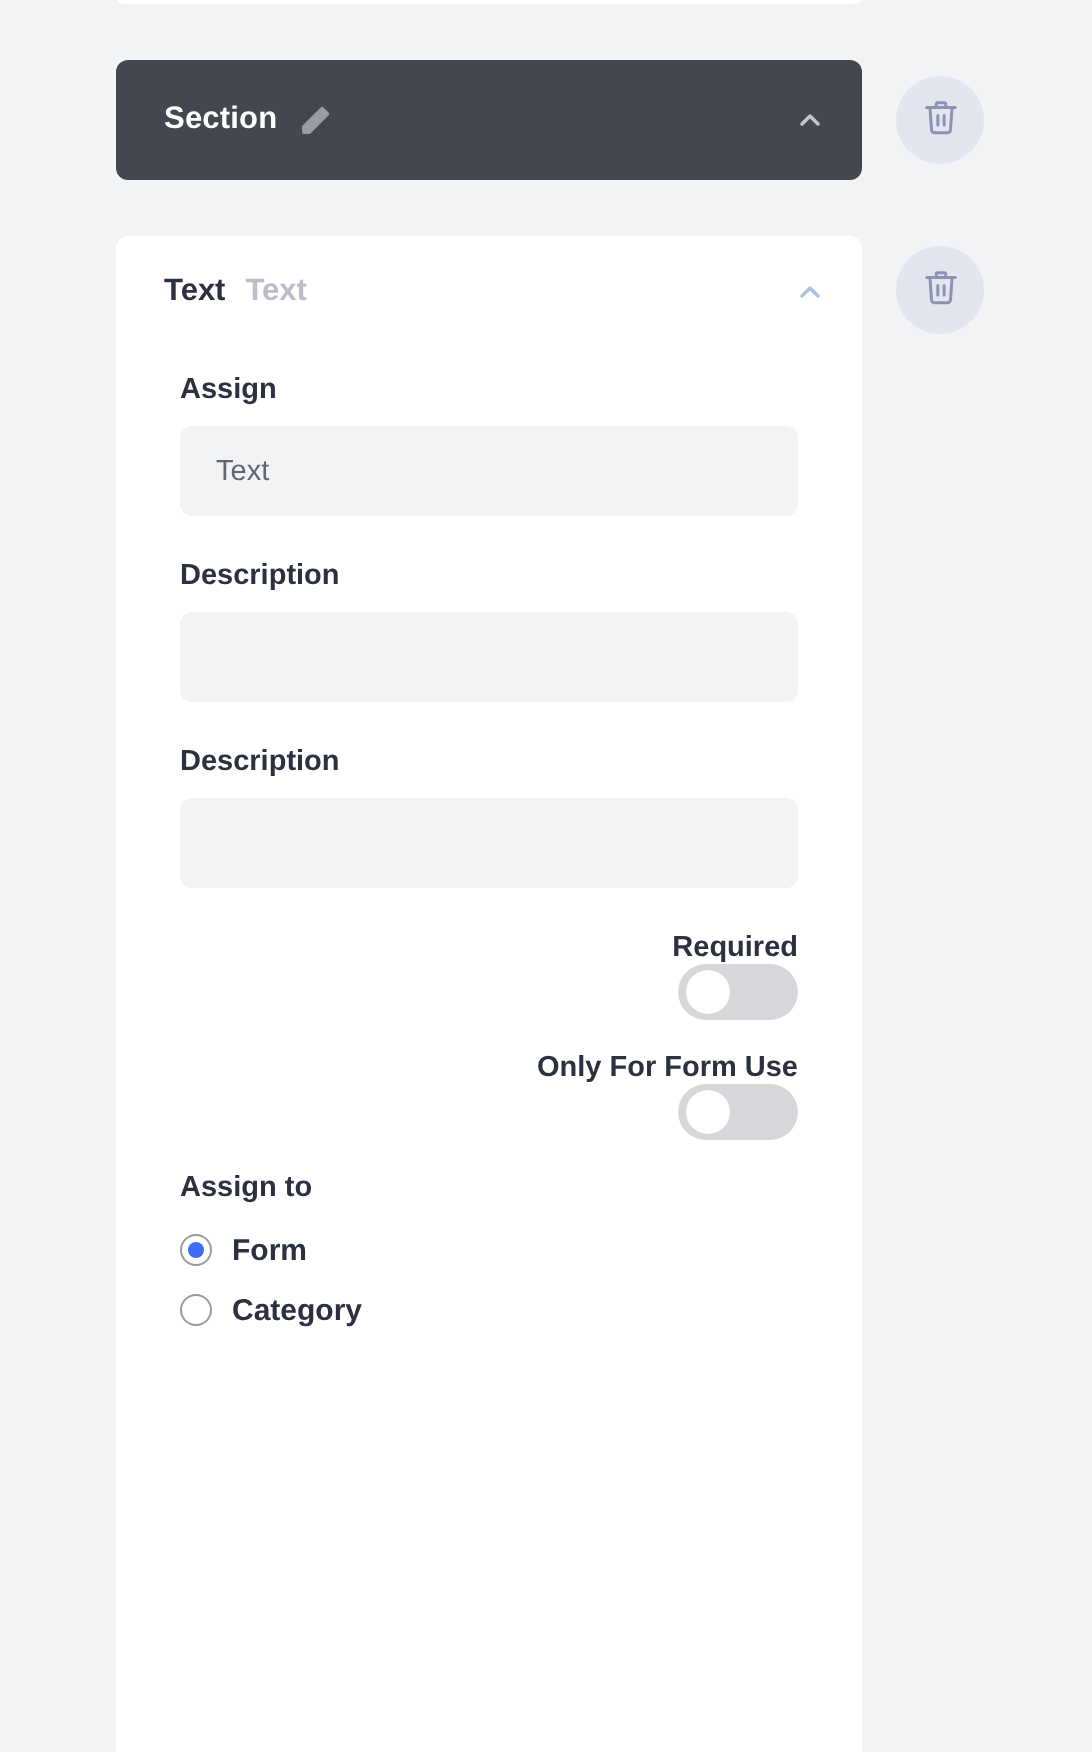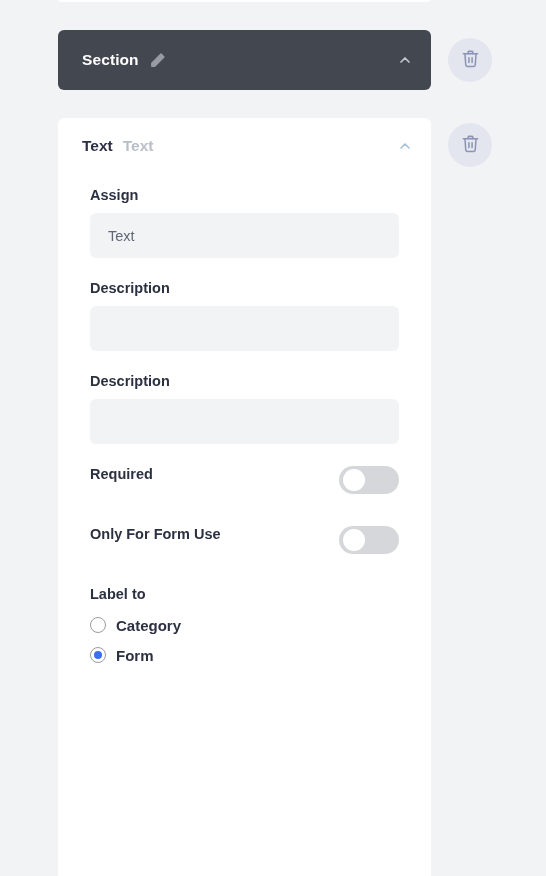--- a/index.html
+++ b/index.html
@@ -143,24 +143,25 @@
     font-family: "Liberation Sans", sans-serif;
     font-size: 14.5px;
     color: #5f6775;
     outline: none;
   }
   .form-input::placeholder { color: #9aa1ad; }
 
   
   .toggle-row {
     display: flex;
-    align-items: flex-start;
+    align-items: flex-end;
     width: 309px;
     height: 36px;
     margin-bottom: 24px;
+    flex-direction: column;
   }
 
   .toggle-label {
     color: #2c3142;
     font-size: 14.5px;
     font-weight: bold;
   }
 
   .toggle {
     margin-left: auto;
@@ -292,30 +293,30 @@
         </div>
       </div>
 
       <div class="toggle-row">
         <span class="toggle-label">Only For Form Use</span>
         <div class="toggle">
           <span class="knob"></span>
         </div>
       </div>
 
-      <label class="radio-group-label">Label to</label>
+      <label class="radio-group-label">Assign to</label>
+
+      <div class="radio-row">
+        <span class="radio-mark checked"></span>
+        <span class="radio-text">Form</span>
+      </div>
 
       <div class="radio-row">
         <span class="radio-mark"></span>
         <span class="radio-text">Category</span>
-      </div>
-
-      <div class="radio-row">
-        <span class="radio-mark checked"></span>
-        <span class="radio-text">Form</span>
       </div>
 
     </div>
   </div>
 
   <button class="trash-button field-trash">
     <span>
       <svg width="19" height="19" viewBox="0 0 24 24" fill="none" stroke="#8d93b5" stroke-width="1.9" stroke-linecap="round" stroke-linejoin="round">
         <polyline points="3 6 5 6 21 6"></polyline>
         <path d="M19 6l-1 14a2 2 0 0 1-2 2H8a2 2 0 0 1-2-2L5 6"></path>

